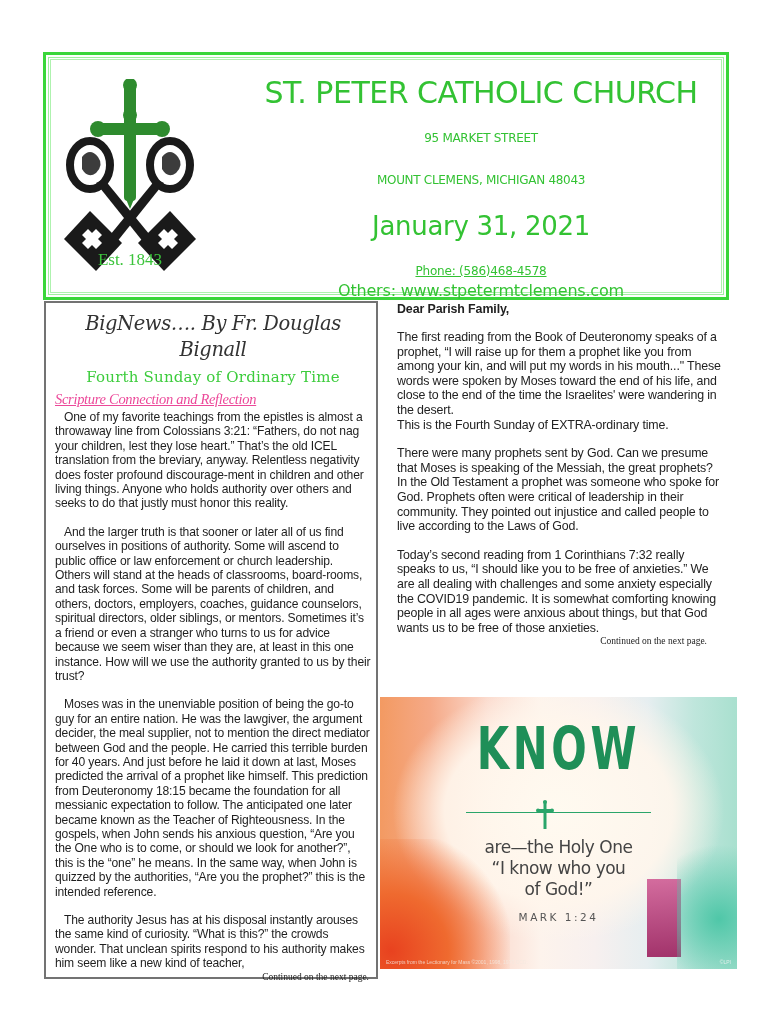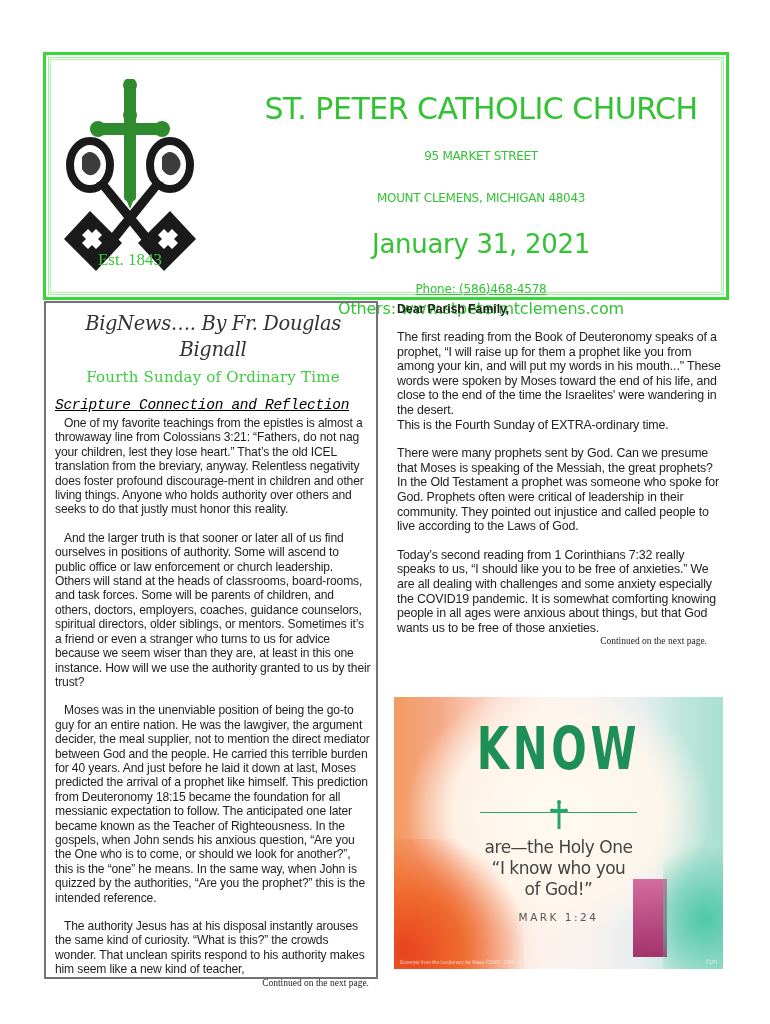--- a/index.html
+++ b/index.html
@@ -2,46 +2,47 @@
 <html><head>
 <meta charset="utf-8">
 <style>
   html, body { margin:0; padding:0; background:#ffffff; }
   body { width:770px; height:1024px; position:relative; overflow:hidden; font-family:"Liberation Sans", sans-serif; color:#222; }
 
   .header-box { position:absolute; left:43px; top:52px; width:680px; height:242px; border:3px solid #3ad63a; outline:1px solid #9ff09f; outline-offset:-6px; box-sizing:content-box; }
   .header-inner { position:absolute; left:4px; top:4px; right:4px; bottom:4px; border:1px solid #aef2ae; }
   .logo { position:absolute; left:14px; top:24px; width:140px; height:208px; }
   .header-text { position:absolute; left:200px; right:10px; top:20px; text-align:center; color:#33c233; font-family:"DejaVu Sans", sans-serif; }
-  .church-name { font-size:30px; letter-spacing:-0.5px; margin:16px; line-height:36px; }
+  .church-name { font-size:30px; letter-spacing:-0.5px; margin:0; line-height:36px; }
   .address-line { font-size:12px; line-height:26px; margin:16px; letter-spacing:-0.3px; }
   .address-line.first { margin-top:14px; }
   .date-line { font-size:26px; line-height:34px; margin-top:6px; letter-spacing:-0.3px; }
   .phone-line { font-size:12px; line-height:20px; margin-top:18px; letter-spacing:-0.2px;text-decoration:underline; }
   .web-line { font-size:16px; line-height:20px; letter-spacing:-0.2px; }
 
   .left-box { position:absolute; left:44px; top:301px; width:330px; height:674px; border:2px solid #737373; box-sizing:content-box; }
   .left-inner { position:absolute; left:9px; top:8px; width:316px; }
   .byline { font-family:"DejaVu Serif", serif; font-style:italic; font-size:19.5px; color:#333; text-align:center; margin:0; line-height:26px; letter-spacing:-0.4px; }
   .subtitle { font-family:"DejaVu Serif", serif; font-size:15px; color:#3ccc3c; text-align:center; margin:4px 0 0 0; line-height:20px; letter-spacing:0.2px; }
-  .section-link { display:inline-block; font-family:Liberation Mono, monospace; font-style:italic; font-size:14.5px; color:#000000; text-decoration:underline; margin-top:8px; line-height:20px; letter-spacing:-0.3px; }
+  .section-link { display:inline-block; font-family:Liberation Serif, serif; font-style:italic; font-size:14.5px; color:#ec4899; text-decoration:underline; margin-top:2px; line-height:20px; letter-spacing:-0.3px; }
   .para { font-size:12.1px; line-height:14.4px; color:#1e1e1e; margin:0; text-indent:9px; letter-spacing:-0.15px; }
   .para + .para { margin-top:14px; }
   .continued { font-family:"Liberation Serif", serif; font-size:9.5px; color:#222; text-align:right; margin-top:1px; padding-right:2px; }
 
   .right-col { position:absolute; left:397px; top:302px; width:328px; }
   .greeting { font-size:12.4px; font-weight:bold; color:#222; line-height:14px; margin:0; letter-spacing:-0.1px; }
   .rpara { font-size:12.4px; line-height:14.6px; color:#222; margin:0; letter-spacing:-0.15px; }
   .rpara.gap { margin-top:14px; }
   .rcontinued { font-family:"Liberation Serif", serif; font-size:9.5px; color:#222; text-align:right; margin-top:1px; padding-right:18px; }
 
-  .know-card { position:absolute; left:394px; top:697px; width:329px; height:272px; overflow:hidden;
+  .know-card { position:absolute; left:380px; top:697px; width:329px; height:272px; overflow:hidden;
     background:
       radial-gradient(ellipse 58% 60% at 50% 42%, rgba(255,250,240,0.97) 0%, rgba(255,246,236,0.92) 55%, rgba(255,240,230,0) 80%),
       linear-gradient(90deg, #f39a62 0%, #f5a987 14%, #fbd9cc 30%, #fdf3ec 45%, #f7f0ef 60%, #e6eef0 75%, #bfe6dc 88%, #a9e0cf 100%);
+    padding-left: 28px;
   }
   .know-card .warm { position:absolute; left:-40px; bottom:-30px; width:170px; height:160px; background:radial-gradient(circle at 30% 70%, #e8421f 0%, #ef6a2f 35%, rgba(243,150,90,0) 75%); }
   .know-card .magenta { position:absolute; right:56px; bottom:12px; width:34px; height:78px; background:linear-gradient(180deg, #d05d95, #9c1f5d); opacity:0.9; }
   .know-card .teal { position:absolute; right:-10px; bottom:-10px; width:70px; height:150px; background:radial-gradient(circle at 60% 60%, #4fc7a8 0%, rgba(120,210,190,0) 75%); }
   .know-title { position:absolute; left:0; right:0; top:20px; text-align:center; font-family:"DejaVu Sans", sans-serif; font-weight:bold; font-size:58px; color:#1f8f58; letter-spacing:5px; line-height:64px; transform:scaleX(0.72); }
   .divider { position:absolute; left:86px; right:86px; top:115px; height:1px; background:#2aa56a; }
   .cross-mark { position:absolute; left:155px; top:103px; width:20px; height:30px; }
   .quote { position:absolute; left:0; right:0; top:140px; text-align:center; font-family:"DejaVu Sans", sans-serif; font-size:17px; line-height:21px; color:#444; letter-spacing:-0.5px; }
   .verse { position:absolute; left:0; right:0; top:214px; text-align:center; font-family:"DejaVu Sans", sans-serif; font-size:10.5px; letter-spacing:2.5px; color:#555; }
   .credit { position:absolute; left:6px; bottom:4px; font-size:5px; color:#f4e9e0; opacity:0.8; }

